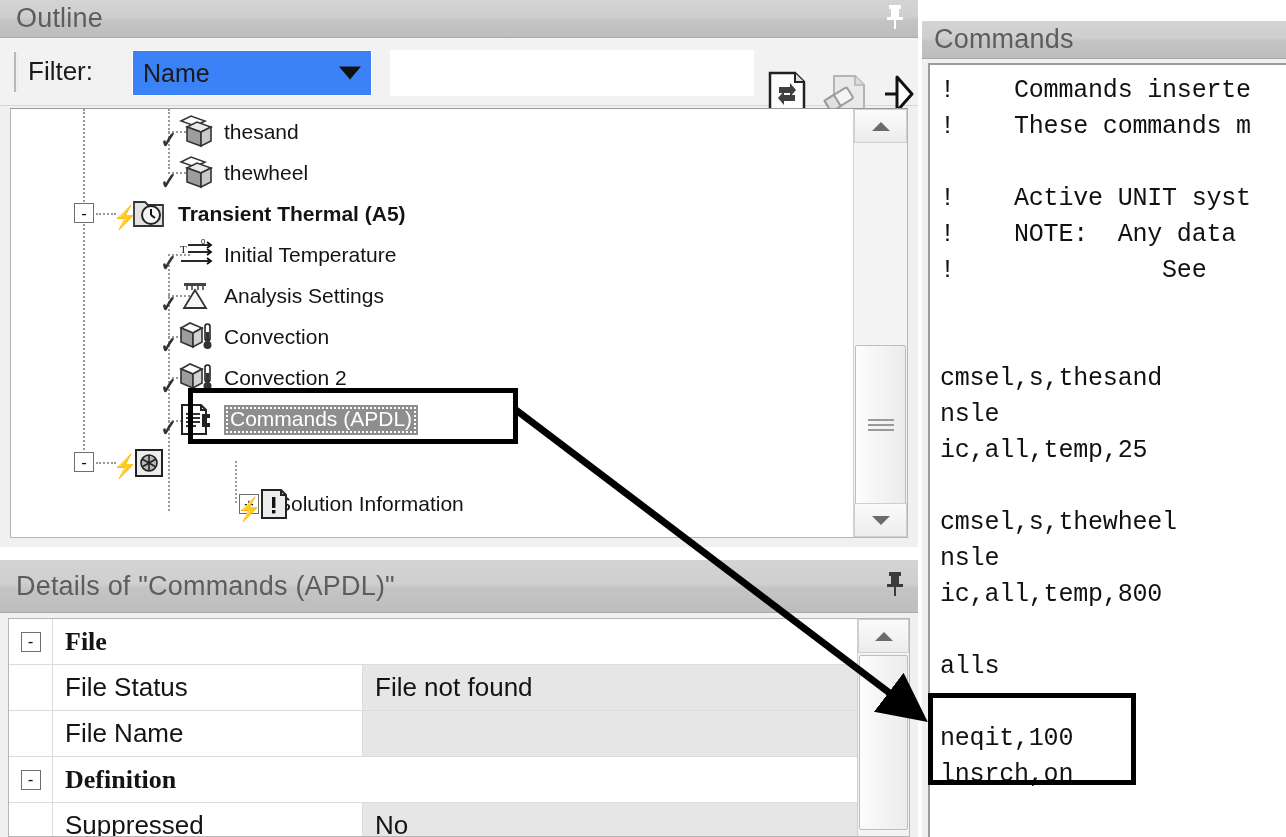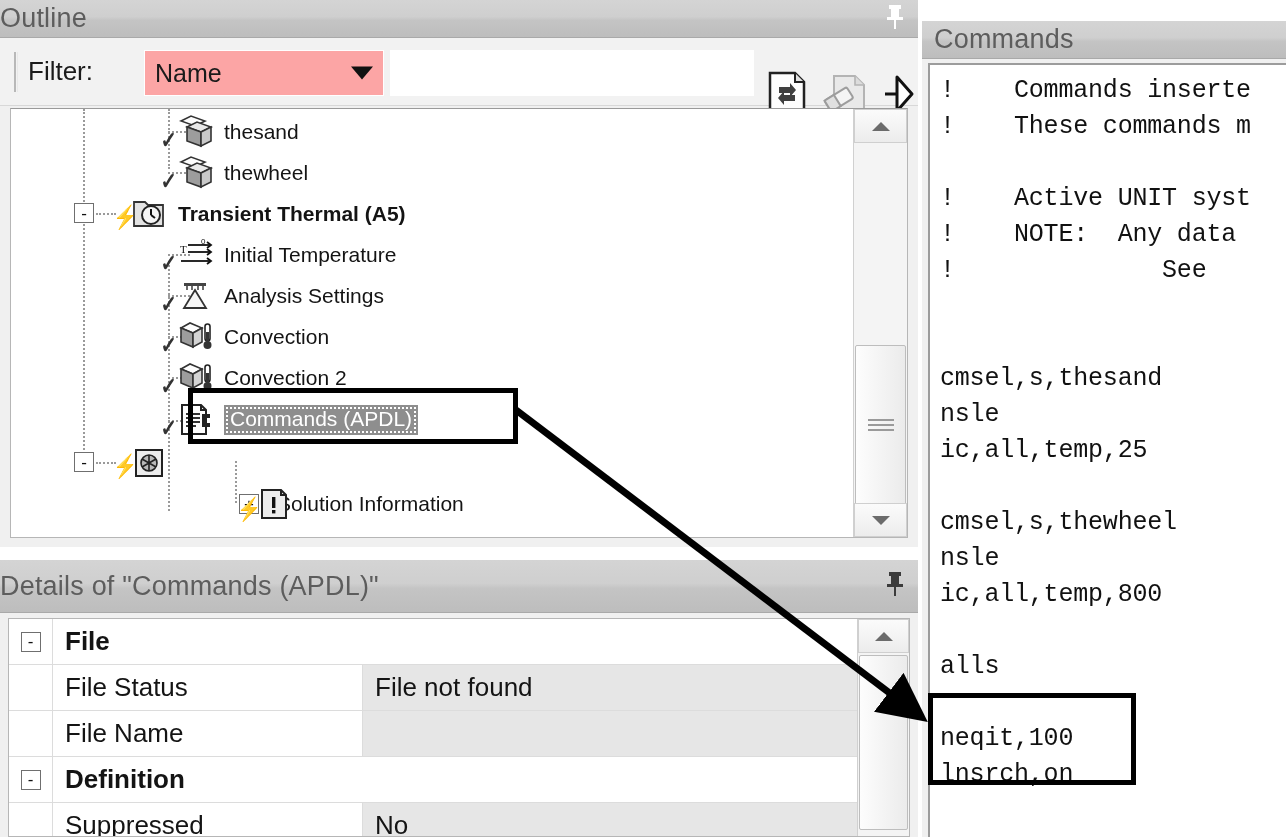--- a/index.html
+++ b/index.html
@@ -12,38 +12,38 @@
   #root { position: relative; width: 1286px; height: 837px; }
 
   
   .panel-title {
     position: absolute;
     background: linear-gradient(to bottom,#d4d4d4 0%, #cfcfcf 45%, #c4c4c4 55%, #bdbdbd 100%);
     border-bottom: 1px solid #a9a9a9;
     display: flex; align-items: center;
   }
   .panel-title .ttl {
-    font-size: 27px; color: #5d5d5d; 
+    font-size: 27px; color: #5d5d5d; padding-left: 16px;
     letter-spacing: .2px; white-space: nowrap;
   }
   .pin-icon { position:absolute; right: 12px; top: 50%; transform: translateY(-50%); }
 
   
   #outline-panel { position:absolute; left:0; top:0; width:918px; height:547px; background:#f0f0f0; }
   #outline-title { left:0; top:0; width:918px; height:38px; }
   #outline-filterbar {
     position:absolute; left:0; top:38px; width:918px; height:68px;
     background:#f2f2f2; border-bottom:1px solid #d8d8d8;
   }
   .filter-grip { position:absolute; left:14px; top:14px; width:4px; height:40px;
      border-left:2px solid #b8b8b8; border-right:1px solid #e8e8e8;}
   .filter-label { position:absolute; left:28px; top:18px; font-size:26px; color:#1a1a1a; }
   #filter-select {
-    position:absolute; left:144px; top:12px; width:240px; height:46px;
-    background:#fca5a5; border:1px solid #ffffff;
+    position:absolute; left:132px; top:12px; width:240px; height:46px;
+    background:#3b82f6; border:1px solid #ffffff;
     display:flex; align-items:center;
   }
   #filter-select .val { font-size:25px; color:#1a1a1a; padding-left:10px; }
   #filter-select .caret {
     position:absolute; right:10px; top:50%; transform:translateY(-50%);
     width:0;height:0;border-left:11px solid transparent;border-right:11px solid transparent;
     border-top:13px solid #111;
   }
   #filter-input {
     position:absolute; left:390px; top:12px; width:364px; height:46px;
@@ -99,21 +99,21 @@
     position:absolute; left:8px; top:58px; width:902px; height:219px;
     background:#ffffff; border:1px solid #b6b6b6; overflow:hidden;
   }
   .drow { display:flex; height:46px; border-bottom:1px solid #dcdcdc; }
   .drow .gutter { width:44px; flex:none; border-right:1px solid #dcdcdc; display:flex;
                   align-items:center; justify-content:center; background:#fff; }
   .drow .k { width:310px; flex:none; display:flex; align-items:center; padding-left:12px;
              font-size:26px; color:#141414; border-right:1px solid #dcdcdc; background:#fff; }
   .drow .v { flex:1; display:flex; align-items:center; padding-left:12px;
              font-size:26px; color:#141414; background:#e6e6e6; }
-  .drow.group .k { width:auto; flex:1; font-weight:bold; border-right:none; }
+  .drow.group .k { width:auto; flex:1; font-weight:bold; border-right:none;font-family:Liberation Serif, serif; }
   .drow.group { background:#fff; }
 
   
   #commands-panel { position:absolute; left:922px; top:0; width:364px; height:837px; background:#f0f0f0;margin-top:21px; }
   #commands-title { left:0; top:0; width:364px; height:38px; }
   #commands-title .ttl { padding-left:12px; }
   #commands-body {
     position:absolute; left:6px; top:42px; width:358px; height:795px;
     background:#ffffff; border:2px solid #9c9c9c; border-right:none;
     overflow:hidden;

